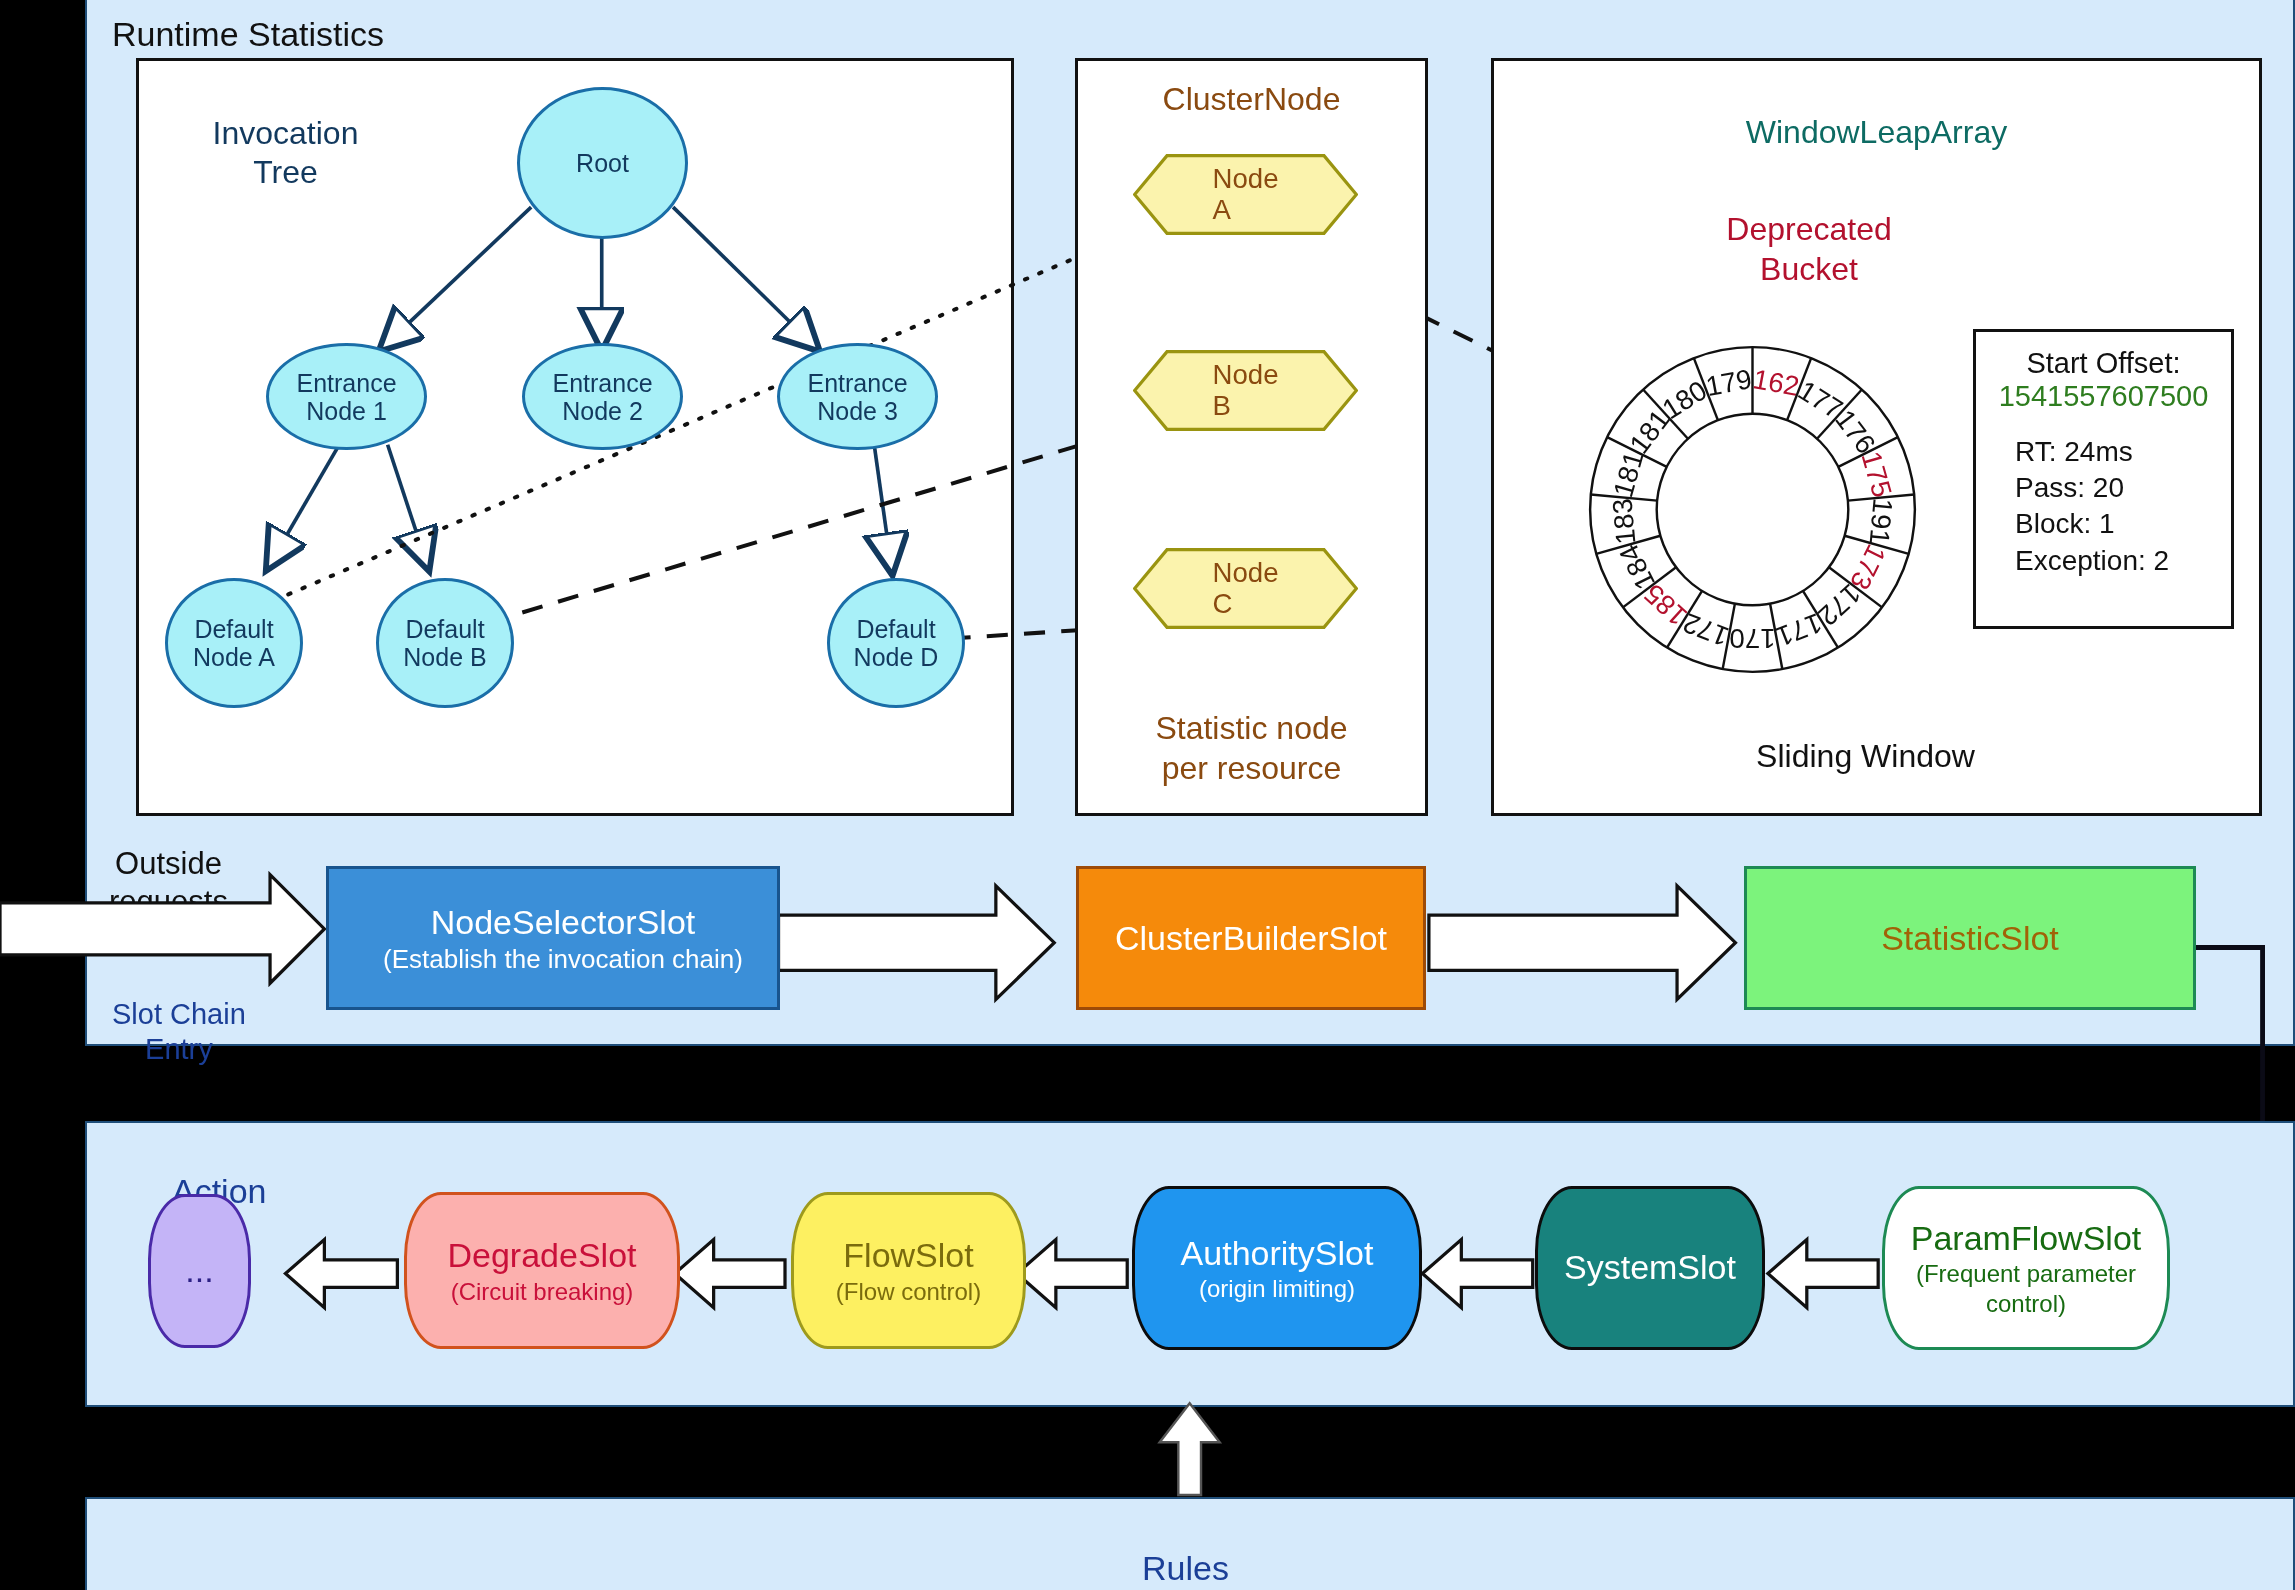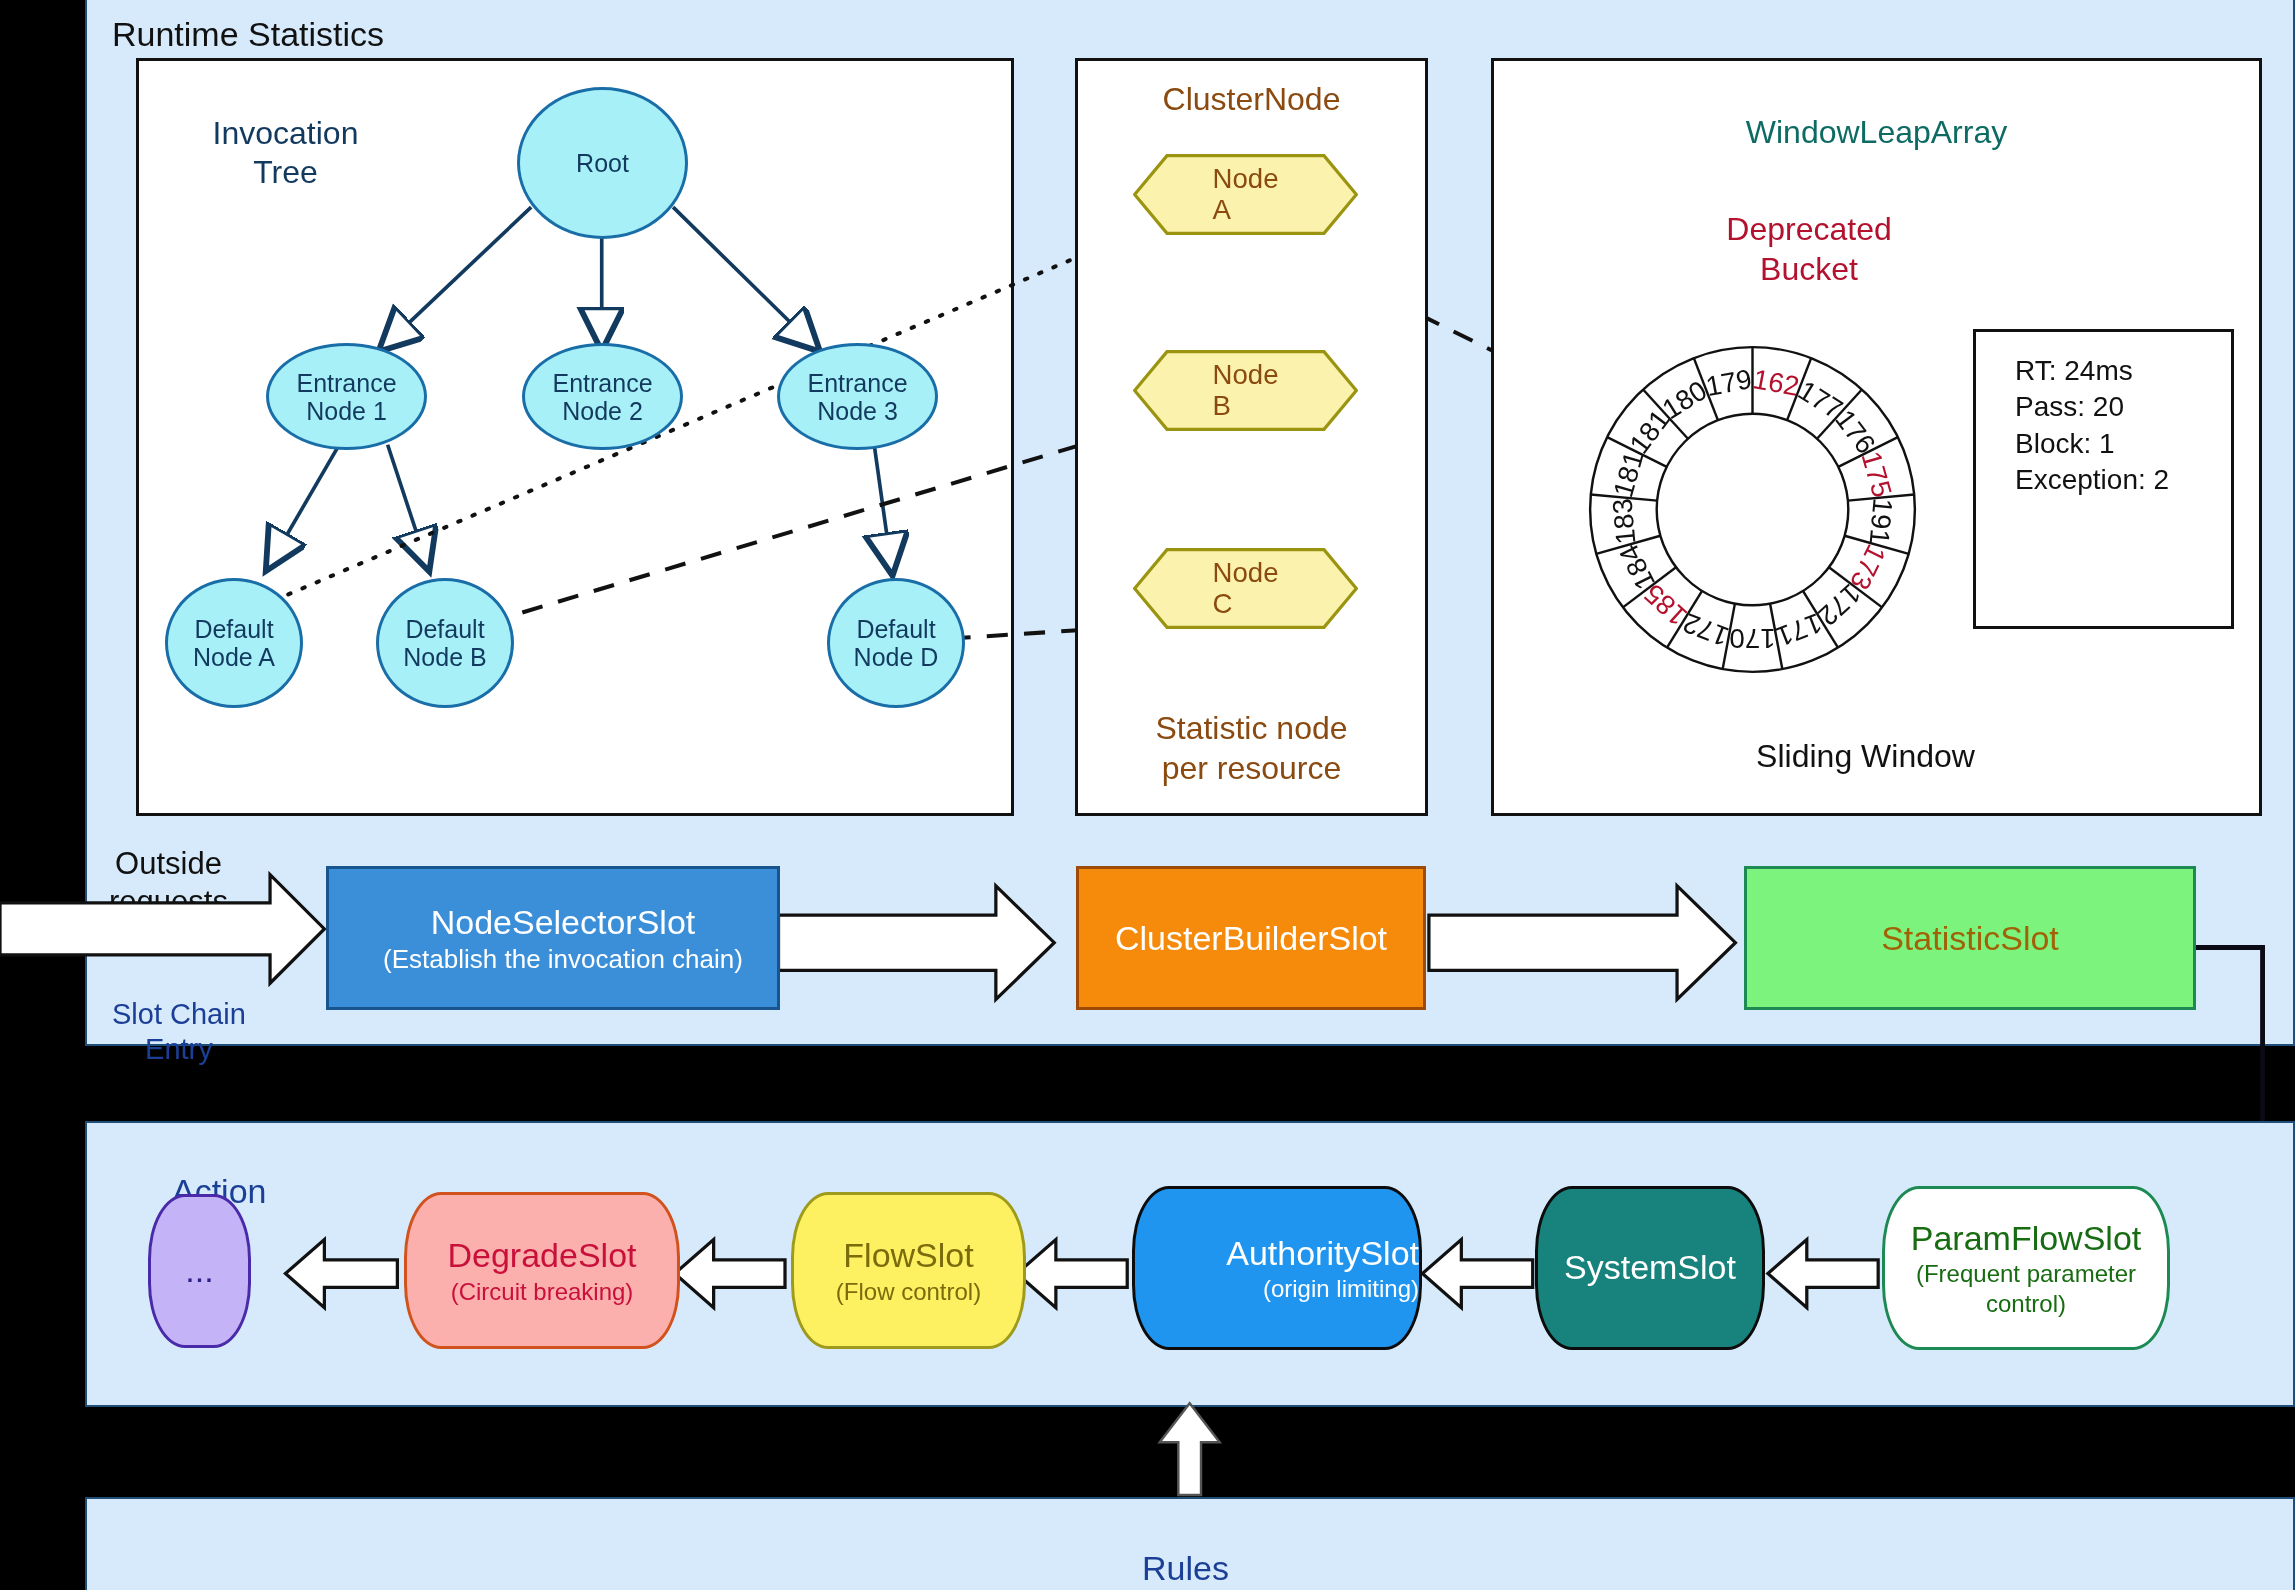--- a/index.html
+++ b/index.html
@@ -200,20 +200,24 @@
       <line x1="130.50391404970617" y1="122.79694776796228" x2="75.26087127068845" y2="62.19821655586827" stroke="#111" stroke-width="3"></line>
       <text x="126.29728610250037" y="74.81547541899138" text-anchor="middle" dominant-baseline="central" font-size="34" font-family="&quot;Liberation Sans&quot;, sans-serif" fill="#111111" transform="rotate(328.2352941176471 126.29728610250037 74.81547541899138)">180</text>
       <line x1="167.37348338991595" y1="99.96827693028601" x2="137.7516667625694" y2="23.505554119128846" stroke="#111" stroke-width="3"></line>
       <text x="180.78382666716524" y="53.70727715025964" text-anchor="middle" dominant-baseline="central" font-size="34" font-family="&quot;Liberation Sans&quot;, sans-serif" fill="#111111" transform="rotate(349.4117647058823 180.78382666716524 53.70727715025964)">179</text>
     </g>
 </svg>
 
 <div class="sec-title" style="left:1541px;top:738px;width:649px;color:#111;">Sliding Window</div>
 
 <div class="whitebox" style="left:1973px;top:329px;width:261px;height:300px;border-width:3.2px;">
+  <div style="padding:14.6px 8px 0 8px;text-align:center;">
+    <div style="font-size:29px;color:#111;">Start Offset:</div>
+    <div style="font-size:29px;color:#2e7d1f;">1541557607500</div>
+  </div>
   <div style="padding:21px 0 0 39px;text-align:left;font-size:28px;color:#111;line-height:1.3;">
     <div>RT: 24ms</div>
     <div>Pass: 20</div>
     <div>Block: 1</div>
     <div>Exception: 2</div>
   </div>
 </div>
 
 <div class="lbl" style="left:109px;top:829px;font-size:31px;color:#111;line-height:1.22;white-space:pre-line;text-align:center;">Outside
 requests</div>
@@ -271,21 +275,21 @@
 <div class="pill" style="left:404px;top:1192px;width:276px;height:157px;background:#fcb0ae;border:3.2px solid #d1521d;color:#c9103a;">
   <span class="main">DegradeSlot</span>
   <span class="sub">(Circuit breaking)</span>
 </div>
 
 <div class="pill" style="left:791px;top:1192px;width:235px;height:157px;background:#fdf061;border:3.2px solid #9e9a1c;color:#7a6b0d;">
   <span class="main">FlowSlot</span>
   <span class="sub">(Flow control)</span>
 </div>
 
-<div class="pill" style="left:1132px;top:1186px;width:290px;height:164px;background:#1f95ef;border:3.2px solid #0c0c0c;color:#ffffff;align-items:flex-end;">
+<div class="pill" style="left:1132px;top:1186px;width:290px;height:164px;background:#1f95ef;border:3.2px solid #0c0c0c;color:#ffffff;">
   <span class="main">AuthoritySlot</span>
   <span class="sub">(origin limiting)</span>
 </div>
 
 <div class="pill" style="left:1535px;top:1186px;width:230px;height:164px;background:#18827d;border:3.2px solid #0c0c0c;color:#ffffff;">
   <span class="main">SystemSlot</span>
 </div>
 
 <div class="pill" style="left:1882px;top:1186px;width:288px;height:164px;background:#ffffff;border:3.2px solid #1d8a54;color:#176b11;">
   <span class="main">ParamFlowSlot</span>

